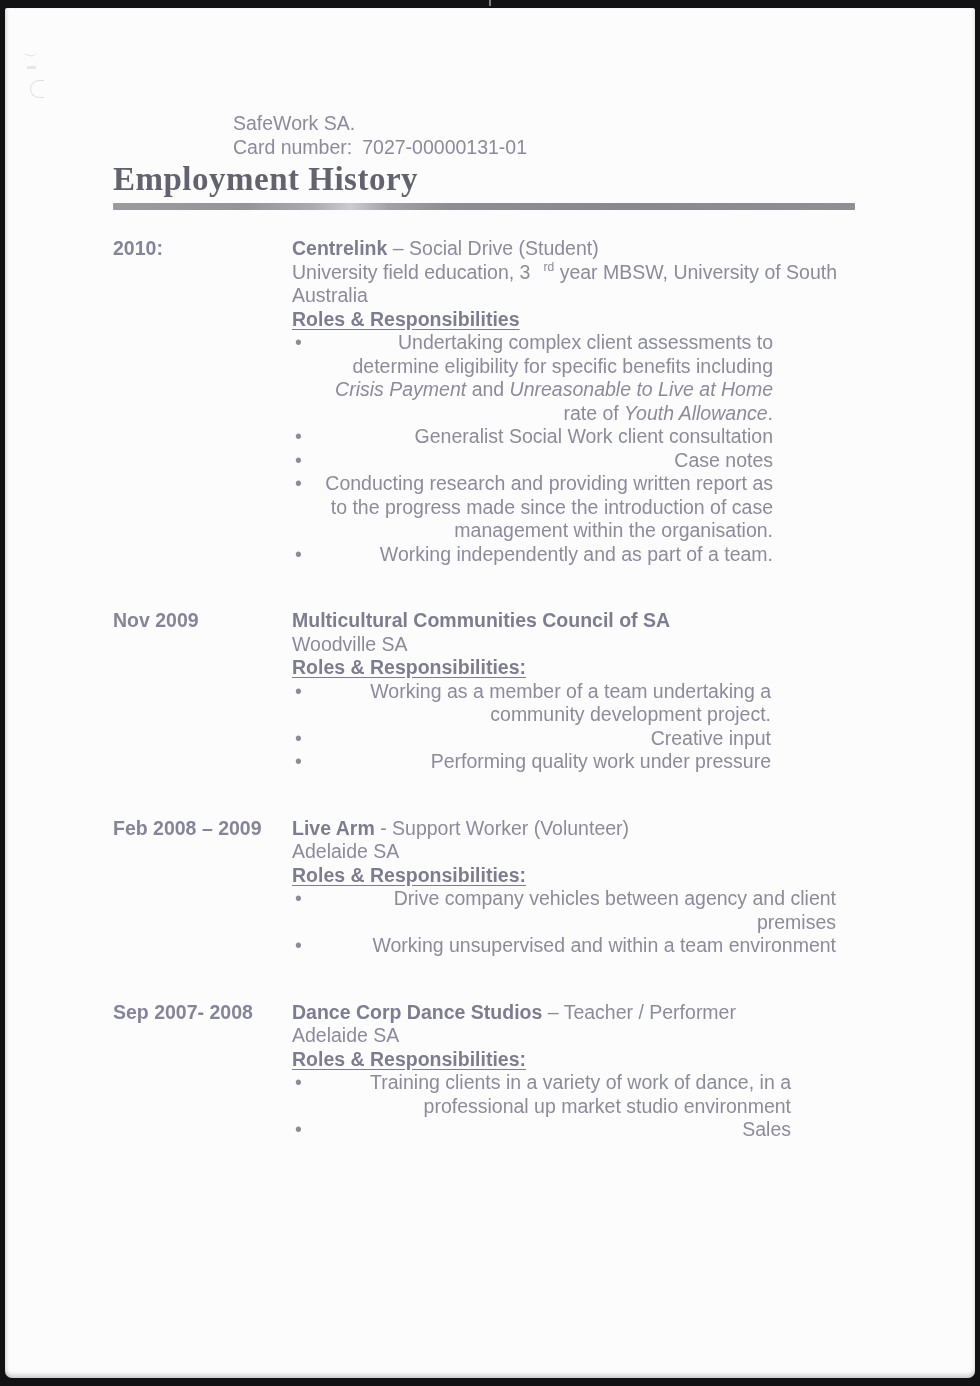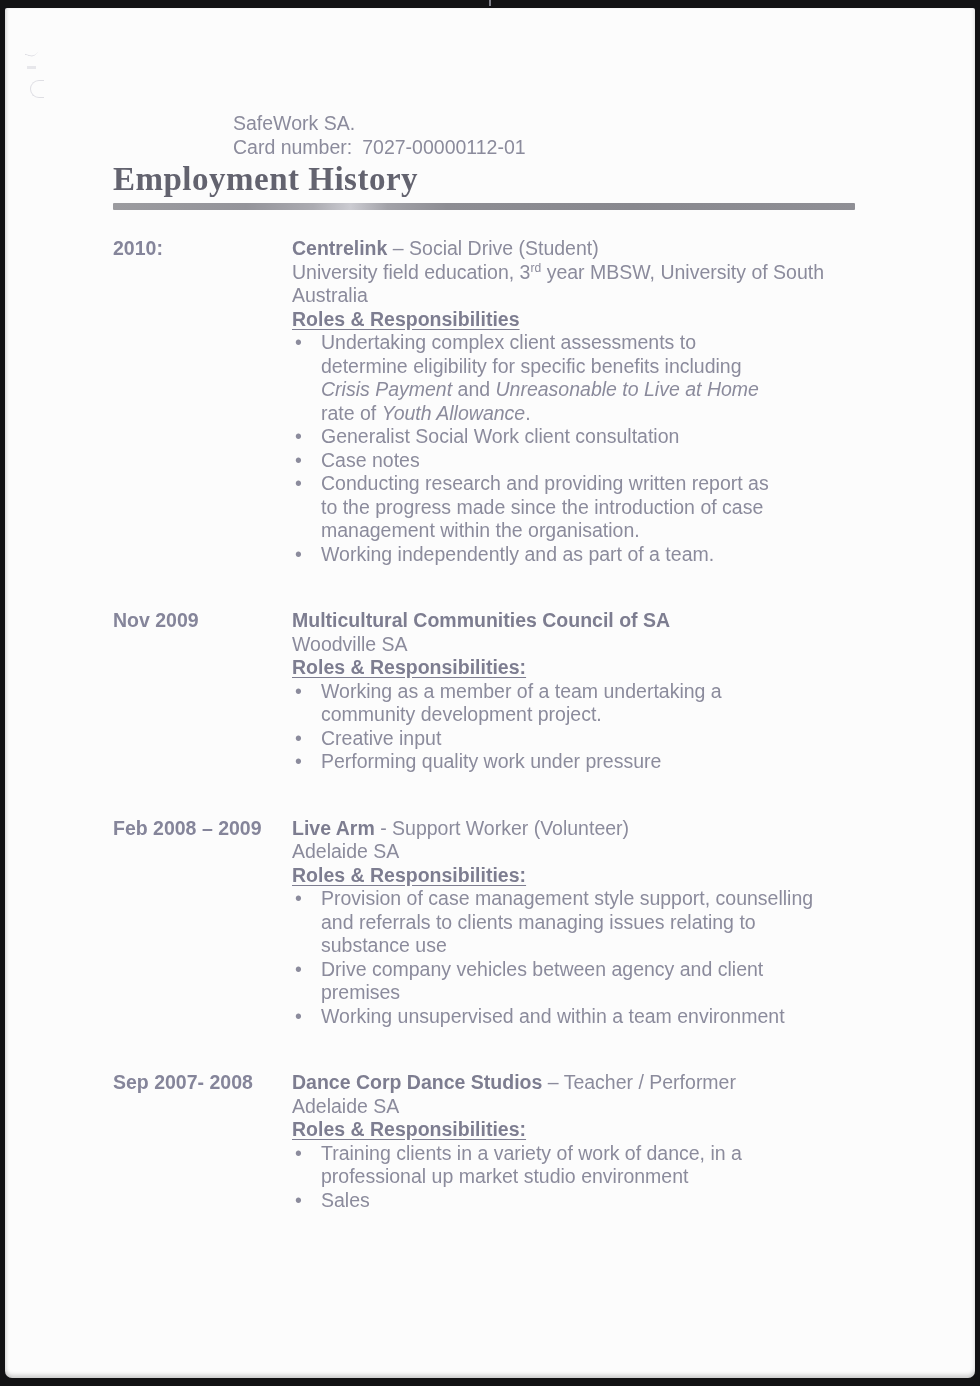--- a/index.html
+++ b/index.html
@@ -63,28 +63,28 @@
   .sections { margin-top: 27px; }
   .section { display: flex; margin-bottom: 43px; }
   .sec-date {
     width: 179px; flex-shrink: 0;
     font-weight: 700;
     color: #85859a;
     white-space: nowrap;
   }
   .sec-body { width: 582px; }
   .bold-name { font-weight: 700; color: #7d7d90; }
-  sup { font-size: 0.62em; line-height: 0; }
+  sup { font-size: 0.62em; line-height: 0; margin-left: 13px; }
   .roles-heading {
     font-weight: 700;
     color: #7d7d90;
     text-decoration: underline;
     text-underline-offset: 3px;
   }
-  ul.bullets { list-style: none; margin: 0; padding: 0; }
+  ul.bullets { list-style: none; margin: 0; padding: 0; text-align: right; }
   .bullets li { position: relative; padding-left: 29px; }
   .bullets li::before {
     content: "\2022";
     position: absolute; left: 3px; top: 0;
     color: #8b8b9c;
   }
   .indent-deep  { margin-left: 88px; width: 481px; }
   .indent-s1    { margin-left: 33px; width: 479px; }
   .indent-s2    { margin-left: 33px; width: 544px; }
   .indent-s3    { margin-left: 33px; width: 499px; }
@@ -97,21 +97,21 @@
 <div class="page">
   <span class="pencil-mark mark-v"></span>
   <span class="pencil-mark mark-dash"></span>
   <span class="pencil-mark mark-c"></span>
 
   <div class="page-inner">
 
     <div class="header-meta">
       <div class="meta-line">SafeWork SA.</div>
       <div class="meta-line">
-        <span>Card number:</span><span class="card-value">7027-00000112-01</span>
+        <span>Card number:</span><span class="card-value">7027-00000131-01</span>
       </div>
     </div>
 
     <h1 class="doc-title">Employment History</h1>
     <div class="title-rule"></div>
 
     <div class="sections">
 
       <div class="section">
         <div class="sec-date">2010:</div>
@@ -143,21 +143,20 @@
         </div>
       </div>
 
       <div class="section">
         <div class="sec-date">Feb 2008 – 2009</div>
         <div class="sec-body">
           <div><span class="bold-name">Live Arm</span><span> - Support Worker (Volunteer)</span></div>
           <div>Adelaide SA</div>
           <div class="roles-heading">Roles &amp; Responsibilities:</div>
           <ul class="bullets indent-s2">
-            <li>Provision of case management style support, counselling and referrals to clients managing issues relating to substance use</li>
             <li>Drive company vehicles between agency and client premises</li>
             <li>Working unsupervised and within a team environment</li>
           </ul>
         </div>
       </div>
 
       <div class="section">
         <div class="sec-date">Sep 2007- 2008</div>
         <div class="sec-body">
           <div><span class="bold-name">Dance Corp Dance Studios</span><span> – Teacher / Performer</span></div>

